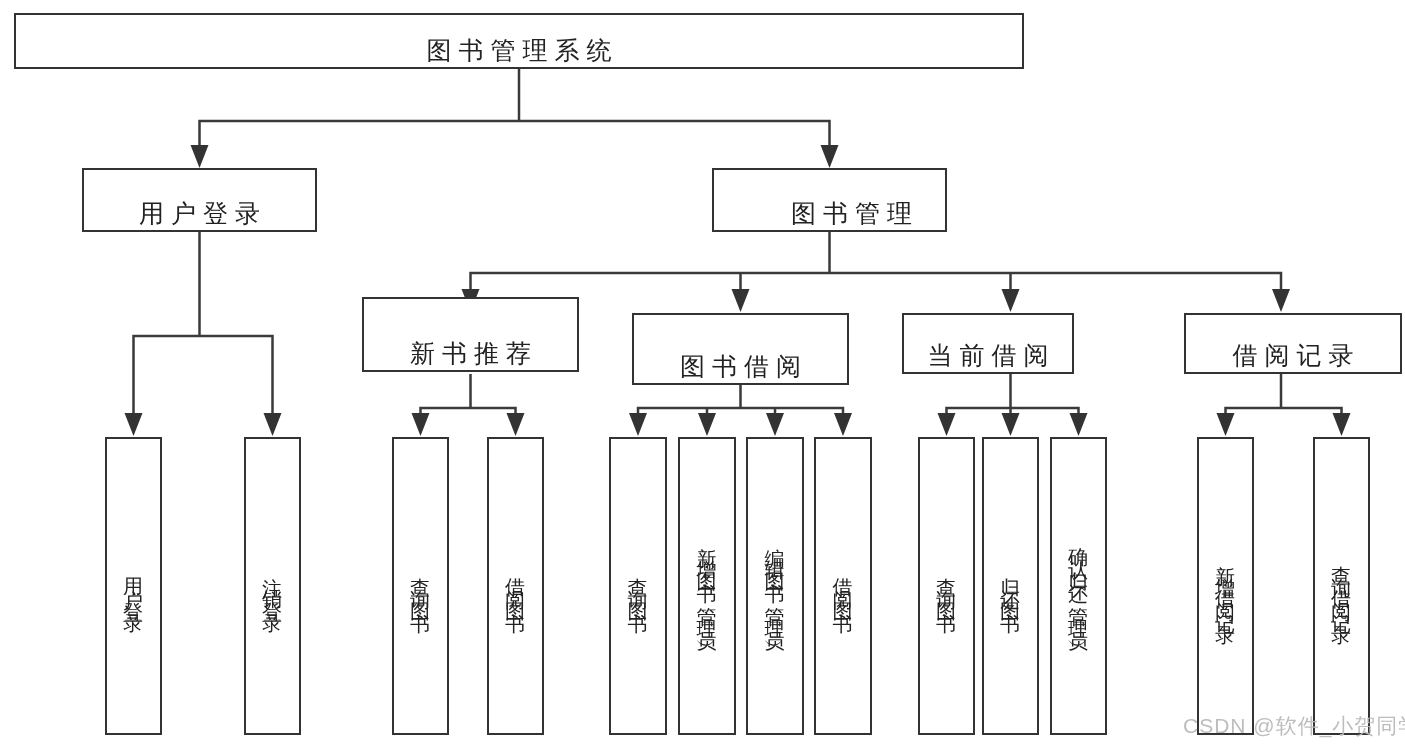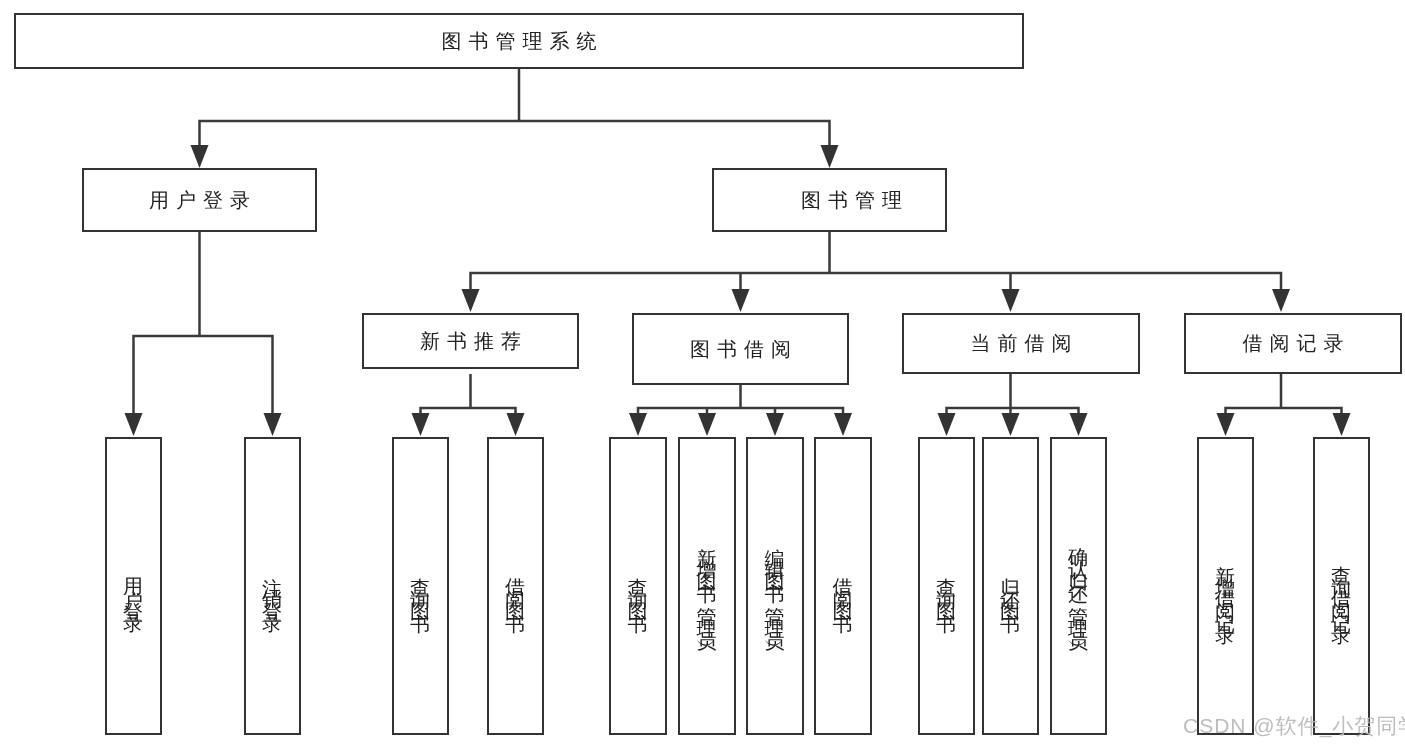--- a/index.html
+++ b/index.html
@@ -12,21 +12,21 @@
   }
   svg.connectors{position:absolute;left:0;top:0;width:1405px;height:747px;}
   .node{
     position:absolute;
     box-sizing:border-box;
     border:2.5px solid #333333;
     background:#ffffff;
     display:flex;align-items:center;justify-content:center;
     color:#222222;
   }
-  .h-node{font-size:20px;letter-spacing:7px;white-space:nowrap;}
+  .h-node{font-size:25px;letter-spacing:7px;white-space:nowrap;align-items:flex-end;}
   .h-node span{margin-right:-7px;}
   .leaf{width:57px;height:298px;top:437px;font-size:20px;}
   .leaf span{
     writing-mode:vertical-rl;
     text-orientation:mixed;
     letter-spacing:12px;
     line-height:1;
     white-space:nowrap;
   }
   .watermark{
@@ -82,27 +82,27 @@
     <span>图书管理系统</span>
   </div>
 
   <div class="node h-node" style="left:82px;top:168px;width:235px;height:64px;">
     <span>用户登录</span>
   </div>
   <div class="node h-node" style="left:712px;top:168px;width:235px;height:64px;padding-left:44px;">
     <span>图书管理</span>
   </div>
 
-  <div class="node h-node" style="left:362px;top:313px;width:217px;height:56px;">
+  <div class="node h-node" style="left:362px;top:297px;width:217px;height:75px;">
     <span>新书推荐</span>
   </div>
   <div class="node h-node" style="left:632px;top:313px;width:217px;height:72px;">
     <span>图书借阅</span>
   </div>
-  <div class="node h-node" style="left:902px;top:313px;width:238px;height:61px;">
+  <div class="node h-node" style="left:902px;top:313px;width:172px;height:61px;">
     <span>当前借阅</span>
   </div>
   <div class="node h-node" style="left:1172px;top:313px;width:218px;height:61px;margin-left:12px;">
     <span>借阅记录</span>
   </div>
 
   <div class="node leaf" style="left:105px;">
     <span>用户登录</span>
   </div>
   <div class="node leaf" style="left:244px;">

